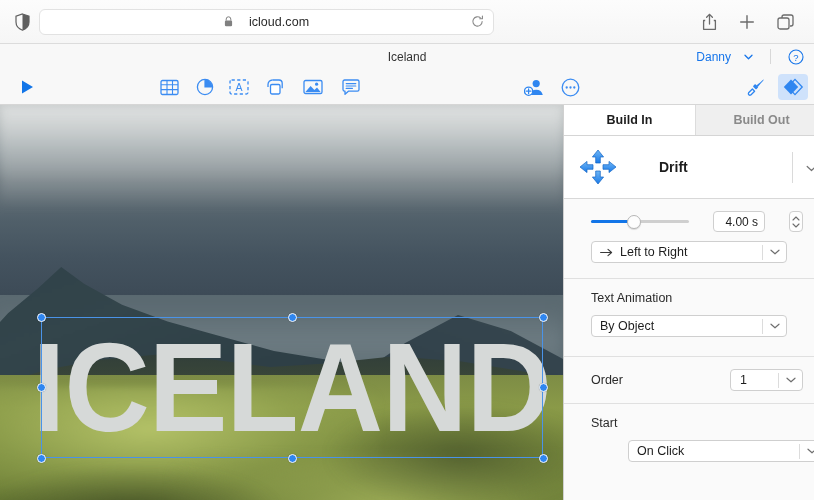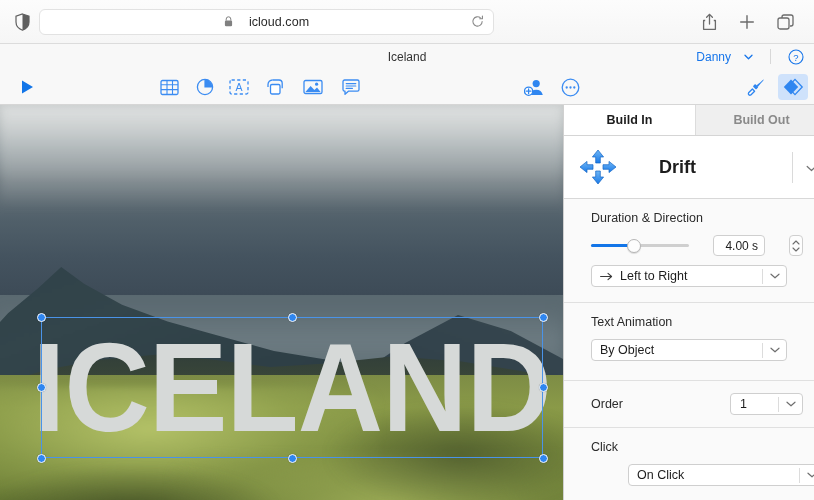--- a/index.html
+++ b/index.html
@@ -193,21 +193,21 @@
   .tab.active { background: #ffffff; color: #1d1d1d; font-weight: 600; }
   .tab.inactive { background: #efefef; color: #8a8a8a; font-weight: 700; border-left: 1px solid #dcdcdc; }
 
   .effect-row {
     height: 63px; background: #ffffff;
     border-bottom: 1px solid #d8d8d8;
     display: flex; align-items: center;
     padding-left: 12px; position: relative;
   }
   .drift-icon { width: 44px; height: 40px; display:flex; align-items:center; justify-content:center; }
-  .effect-name { font-size: 18px; font-weight: 700; color: #1d1d1d; margin-left: 9px; padding-left: 30px; }
+  .effect-name { font-size: 14px; font-weight: 700; color: #1d1d1d; margin-left: 9px; padding-left: 30px; }
   .effect-divider { position:absolute; right:34px; top:16px; width:1px; height:31px; background:#dadada; }
   .effect-chev { position:absolute; right:10px; top:50%; transform: translateY(-50%); }
 
   .section { padding: 12px 24px 0 27px; }
   .sec-label { font-size: 12.5px; color: #2b2b2b; margin-bottom: 10px; }
   .hr { height:1px; background:#e0e0e0; margin: 0; }
 
   
   .dur-row { display: flex; align-items: center; gap: 24px; }
   .slider { position: relative; width: 107px; height: 14px; display:flex; align-items:center; }
@@ -488,21 +488,20 @@
       <span class="effect-name">Drift</span>
       <span class="effect-divider"></span>
       <span class="effect-chev">
         <svg width="11" height="7" viewBox="0 0 11 7">
             <path d="M1.2 1.5 L5.5 5.5 L9.8 1.5" fill="none" stroke="#737373" stroke-width="1.2" stroke-linecap="round" stroke-linejoin="round"></path>
           </svg>
       </span>
     </div>
 
     <div class="section">
-      <div class="sec-label">Duration &amp; Direction</div>
       <div class="dur-row">
         <div class="slider">
           <div class="slider-track"></div>
           <div class="slider-fill"></div>
           <div class="slider-thumb"></div>
         </div>
         <div class="num-field">4.00 s</div>
         <div class="stepper">
           <svg width="8" height="5" viewBox="0 0 8 5">
               <path d="M1 4 L4 1 L7 4" fill="none" stroke="#6d6d6d" stroke-width="1.1" stroke-linecap="round" stroke-linejoin="round"></path>
@@ -555,21 +554,21 @@
           <svg width="10" height="6" viewBox="0 0 10 6">
               <path d="M1 1.2 L5 4.8 L9 1.2" fill="none" stroke="#6d6d6d" stroke-width="1.15" stroke-linecap="round" stroke-linejoin="round"></path>
             </svg>
         </span>
       </div>
     </div>
 
     <div class="hr"></div>
 
     <div class="section">
-      <div class="sec-label">Click</div>
+      <div class="sec-label">Start</div>
       <div class="select" style="margin-top:0;margin-left:37px;">
         <span>On Click</span>
         <span class="sel-sep"></span>
         <span class="sel-chev">
           <svg width="10" height="6" viewBox="0 0 10 6">
               <path d="M1 1.2 L5 4.8 L9 1.2" fill="none" stroke="#6d6d6d" stroke-width="1.15" stroke-linecap="round" stroke-linejoin="round"></path>
             </svg>
         </span>
       </div>
     </div>

